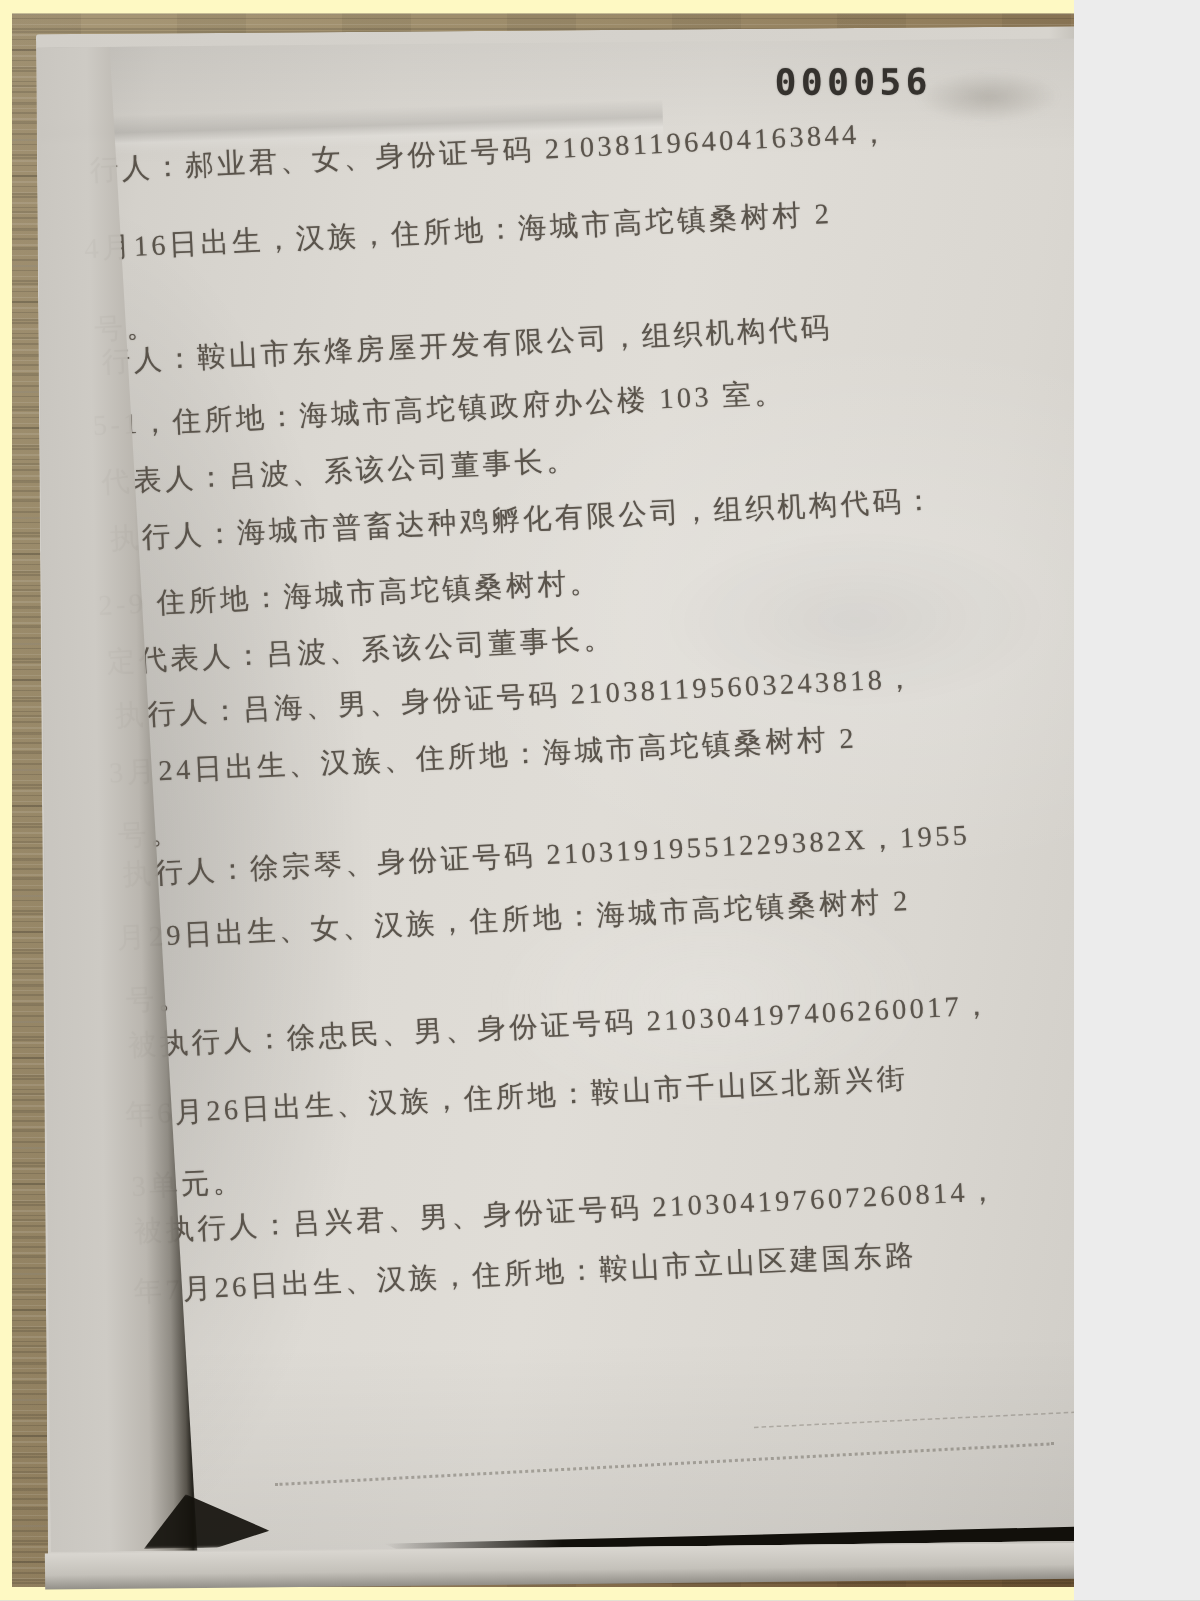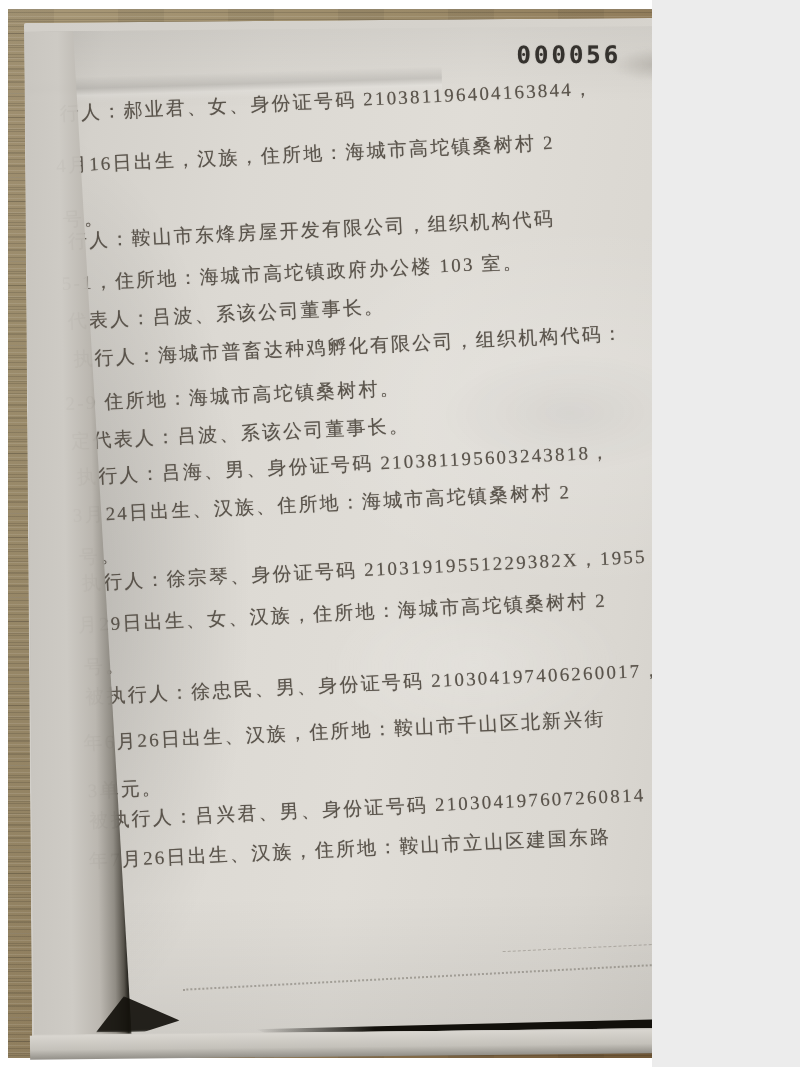--- a/index.html
+++ b/index.html
@@ -1,16 +1,16 @@
 <!DOCTYPE html>
 <html><head>
 <meta charset="utf-8">
 <style>
   html,body{margin:0;padding:0;background:#ececec;}
-  .stage{position:relative;width:652px;height:1067px;background:#ffffff;overflow:hidden;
+  .stage{position:relative;width:716px;height:1067px;background:#fef9c3;overflow:hidden;
          font-family:"Liberation Serif","DejaVu Serif",serif;}
   
   .desk{position:absolute;left:8px;top:9px;width:784px;height:1049px;
     background:
       repeating-linear-gradient(to bottom, rgba(255,255,255,0.10) 0 1px, rgba(255,255,255,0) 1px 3px,
         rgba(0,0,0,0.12) 3px 4px, rgba(0,0,0,0) 4px 7px),
       repeating-linear-gradient(to bottom, rgba(0,0,0,0.10) 0 1px, rgba(0,0,0,0) 1px 12px),
       repeating-linear-gradient(90deg, rgba(0,0,0,0.05) 0 46px, rgba(0,0,0,0) 46px 110px),
       linear-gradient(115deg,#a89877 0%,#9b8a68 32%,#8a7452 62%,#755c3b 82%,#644d2e 100%);}
   

